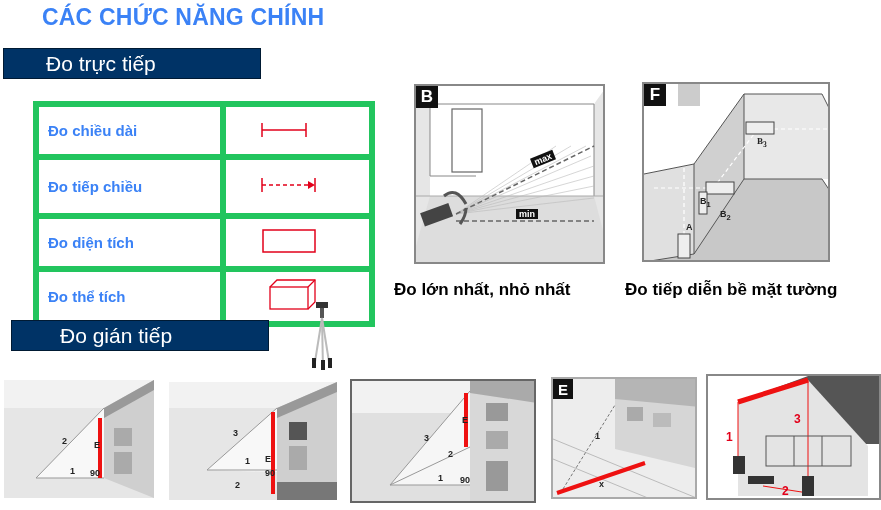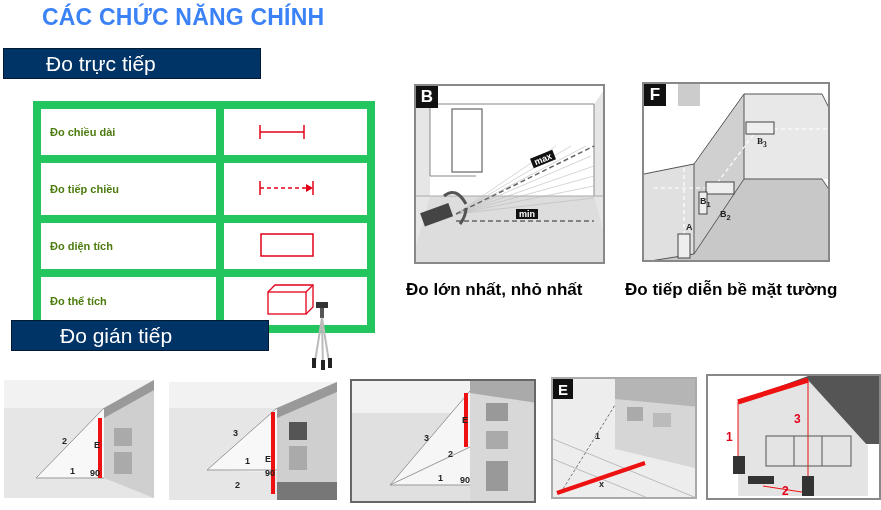--- a/index.html
+++ b/index.html
@@ -3,21 +3,21 @@
 <meta charset="utf-8">
 <style>
   * { box-sizing: border-box; margin: 0; padding: 0; }
   body { width: 881px; height: 510px; background: #ffffff; position: relative; overflow: hidden; font-family: "Liberation Sans", sans-serif; }
   .abs { position: absolute; }
   .title { left: 42px; top: 4px; color: #3b82f6; font-weight: bold; font-size: 23px; letter-spacing: 0.2px; }
   .sec-bar { background: #003366; color: #ffffff; font-size: 21px; display: flex; align-items: center; border: 1px solid #001a33; }
   .sec1 { left: 3px; top: 48px; width: 258px; height: 31px; padding-left: 42px; }
   .sec2 { left: 11px; top: 320px; width: 258px; height: 31px; padding-left: 48px; }
   table.fn { position: absolute; left: 33px; top: 101px; width: 342px; height: 190px; border-collapse: collapse; }
-  table.fn td { border: 8px solid #22c55e; font-weight: bold; font-size: 11px; color: #4d7c0f; }
+  table.fn td { border: 6px solid #22c55e; font-weight: bold; font-size: 15px; color: #3b82f6; }
   table.fn td.lbl { width: 197px; padding-left: 9px; }
   table.fn td.ico { position: relative; }
   .caption { font-weight: bold; font-size: 17px; color: #000; }
   .panel { position: absolute; border: 2px solid #777; background: #fff; overflow: hidden; }
   .badge { position: absolute; background: #111; color: #fff; font-weight: bold; font-size: 17px; width: 22px; height: 22px; display: flex; align-items: center; justify-content: center; }
   .lab { position: absolute; font-weight: bold; font-size: 9px; color: #222; }
   .tag { position: absolute; background: #111; color: #fff; font-weight: bold; font-size: 9px; padding: 0 3px; }
 </style>
 </head>
 <body>
@@ -103,21 +103,21 @@
     <line x1="40" y1="128" x2="178" y2="60" stroke="#666" stroke-width="1.5" stroke-dasharray="5,3"></line>
     <line x1="40" y1="135" x2="178" y2="135" stroke="#666" stroke-width="1.5" stroke-dasharray="5,3"></line>
     <path d="M28,110 Q40,100 50,118" fill="none" stroke="#555" stroke-width="3"></path>
     <path d="M50,122 Q50,130 44,138" fill="none" stroke="#555" stroke-width="3"></path>
     <rect x="6" y="122" width="30" height="14" fill="#444" transform="rotate(-20 20 130)"></rect>
   </svg>
   <div class="badge" style="left:0;top:0;">B</div>
   <div class="tag" style="left:115px;top:68px;transform:rotate(-22deg);">max</div>
   <div class="tag" style="left:100px;top:123px;">min</div>
 </div>
-<div class="abs caption" style="left:406px;top:280px;">Đo lớn nhất, nhỏ nhất</div>
+<div class="abs caption" style="left:394px;top:280px;">Đo lớn nhất, nhỏ nhất</div>
 
 <div class="panel" style="left:642px;top:82px;width:188px;height:180px;border-color:#888;">
   <svg width="188" height="180" style="position:absolute;left:0;top:0">
     <polygon points="0,90 50,80 50,170 0,178" fill="#e0e0e0"></polygon>
     <polygon points="50,80 100,10 100,95 50,170" fill="#d0d0d0"></polygon>
     <polygon points="100,10 178,10 188,30 188,95 100,95" fill="#e8e8e8"></polygon>
     <polygon points="0,178 50,170 100,95 178,95 188,110 188,180 0,180" fill="#c8c8c8"></polygon>
     <g fill="none" stroke="#555" stroke-width="1">
         <polyline points="0,90 50,80 100,10 178,10 188,30"></polyline>
         <polyline points="0,178 50,170 100,95 178,95 188,110"></polyline>

